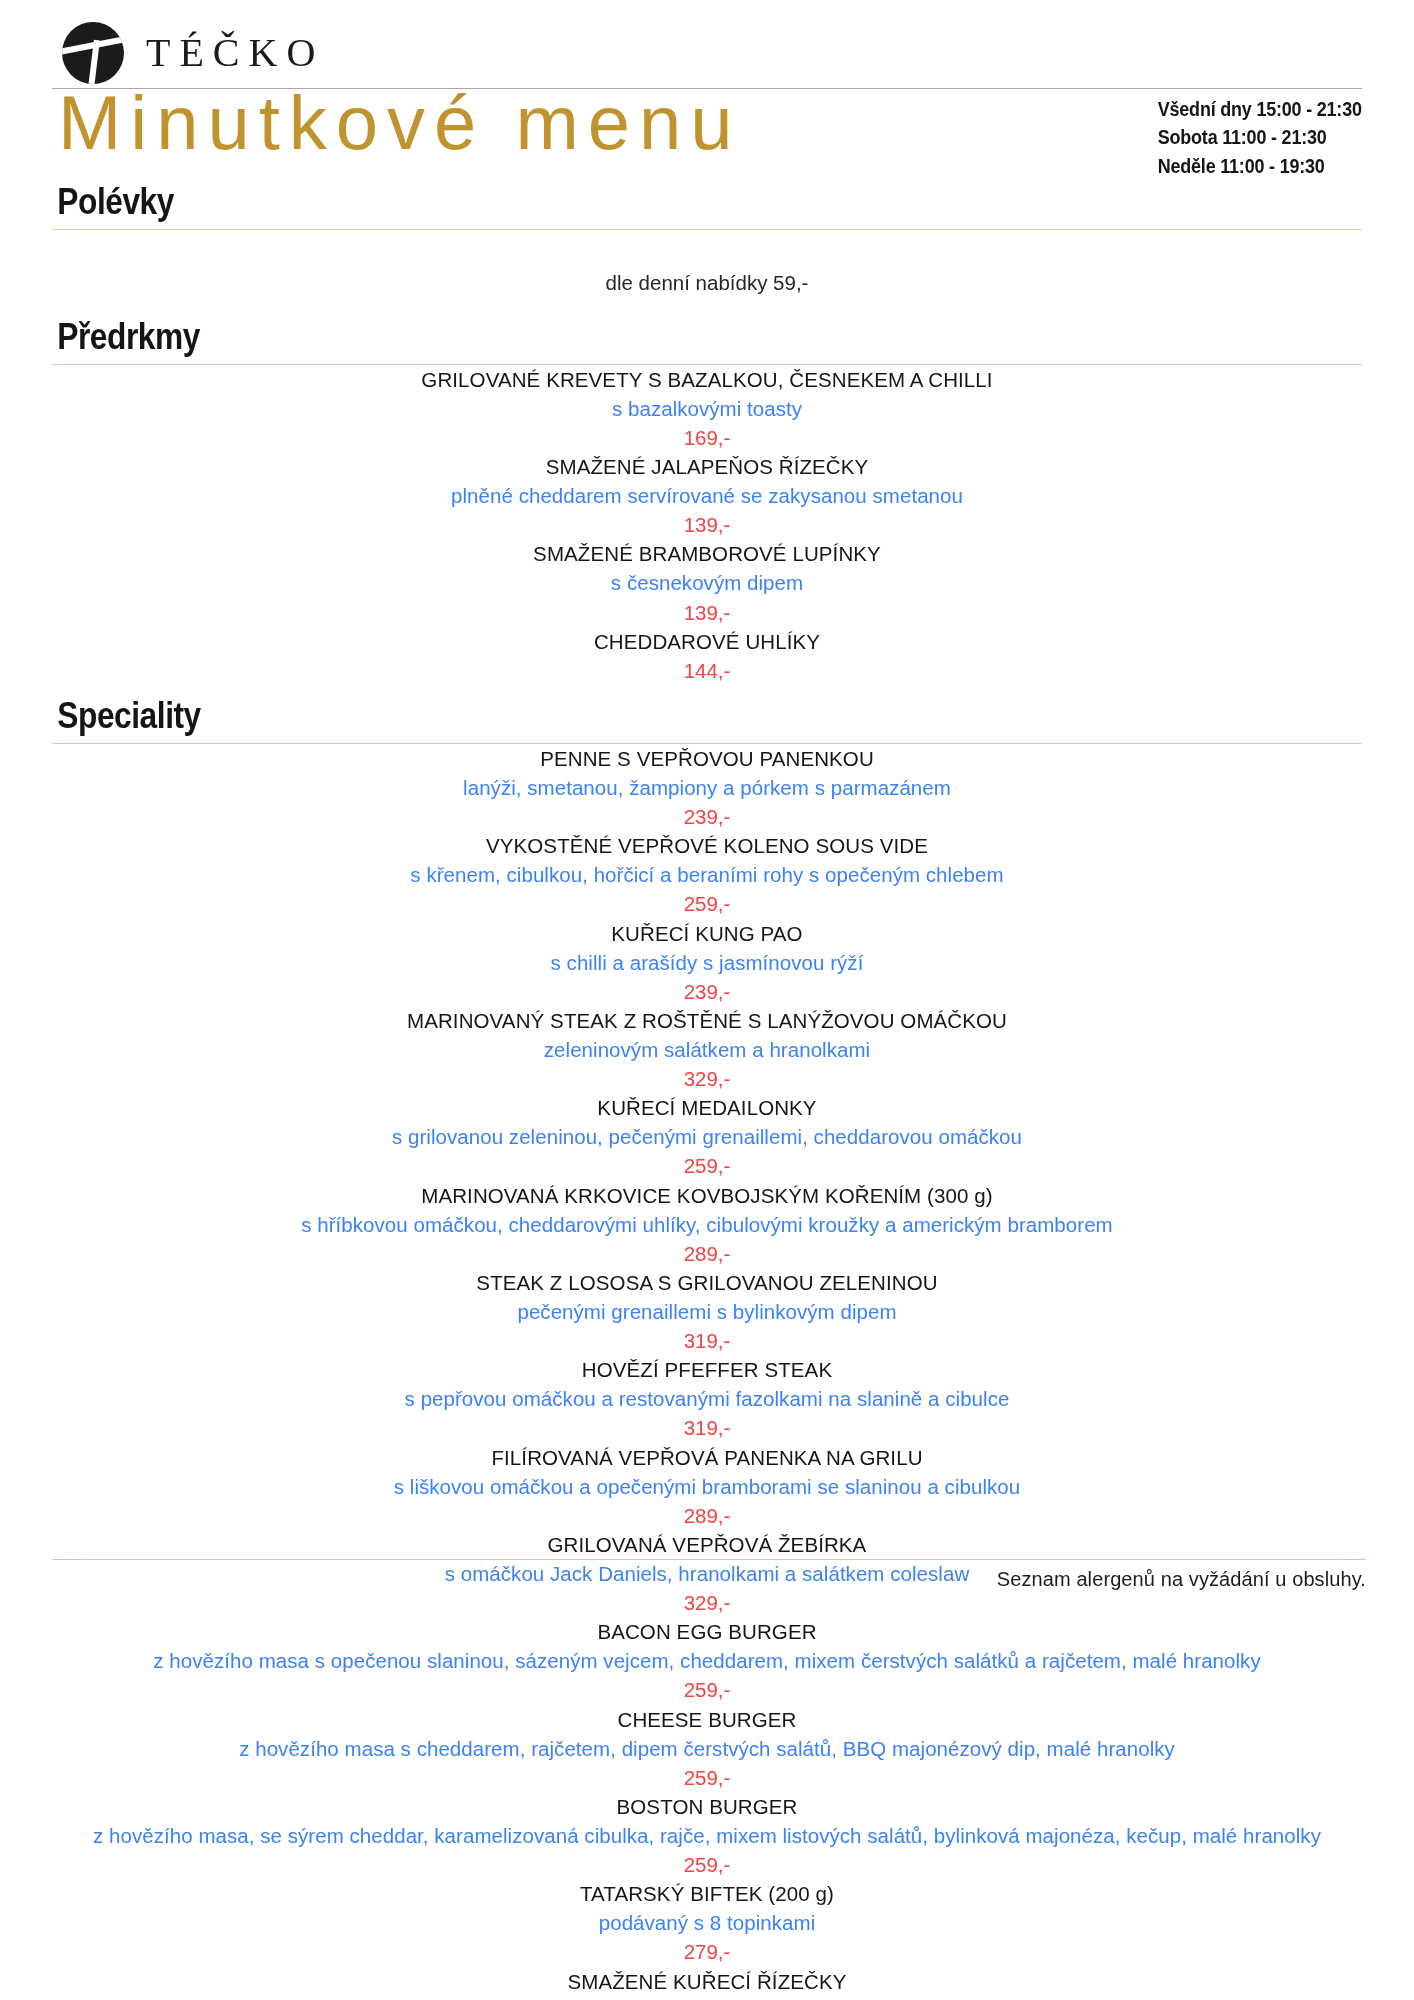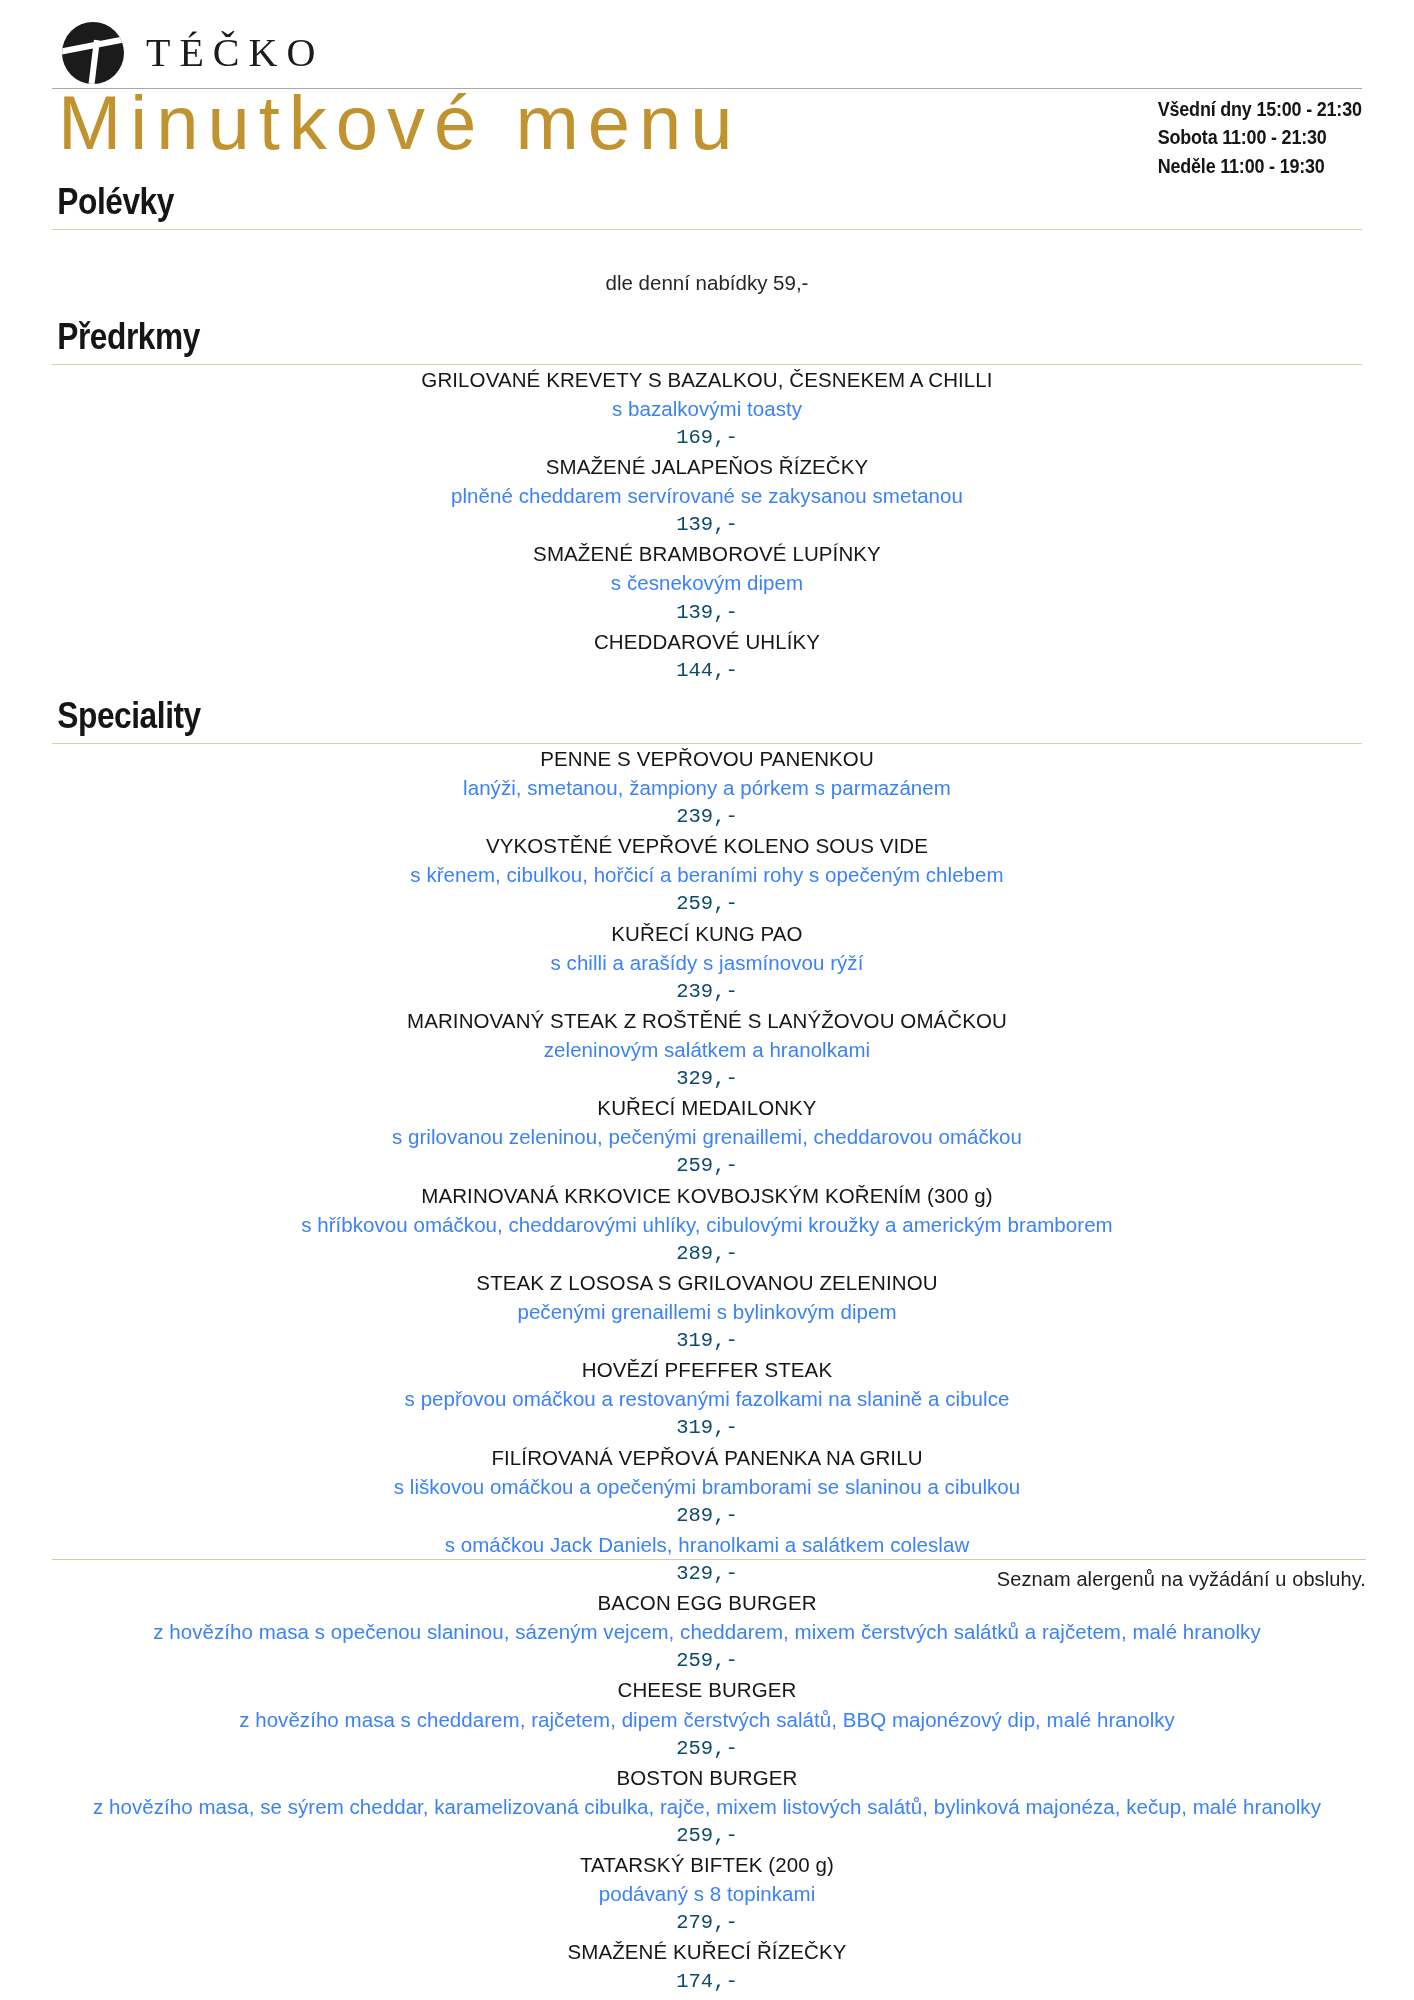--- a/index.html
+++ b/index.html
@@ -148,22 +148,21 @@
   }
   .item-desc {
     font-size: 20.5px;
     line-height: 1.42;
     color: #3b82f6;
     letter-spacing: 0.05px;
   }
   .item-price {
     font-size: 20.5px;
     line-height: 1.42;
-    color: #0c4a6e;
-    font-family: Liberation Mono, monospace;
+    color: #ef4444;
   }
   .plain-line {
     font-size: 20.5px;
     line-height: 1.45;
     color: #262626;
   }
 
   
   .soup-block {
     text-align: center;
@@ -318,20 +317,21 @@
         <div class="item-price">319,-</div>
       </div>
 
       <div class="item">
         <div class="item-name">FILÍROVANÁ VEPŘOVÁ PANENKA NA GRILU</div>
         <div class="item-desc">s liškovou omáčkou a opečenými bramborami se slaninou a cibulkou</div>
         <div class="item-price">289,-</div>
       </div>
 
       <div class="item">
+        <div class="item-name">GRILOVANÁ VEPŘOVÁ ŽEBÍRKA</div>
         <div class="item-desc">s omáčkou Jack Daniels, hranolkami a salátkem coleslaw</div>
         <div class="item-price">329,-</div>
       </div>
 
       <div class="item">
         <div class="item-name">BACON EGG BURGER</div>
         <div class="item-desc">z hovězího masa s opečenou slaninou, sázeným vejcem, cheddarem, mixem čerstvých salátků a rajčetem, malé hranolky</div>
         <div class="item-price">259,-</div>
       </div>
 

